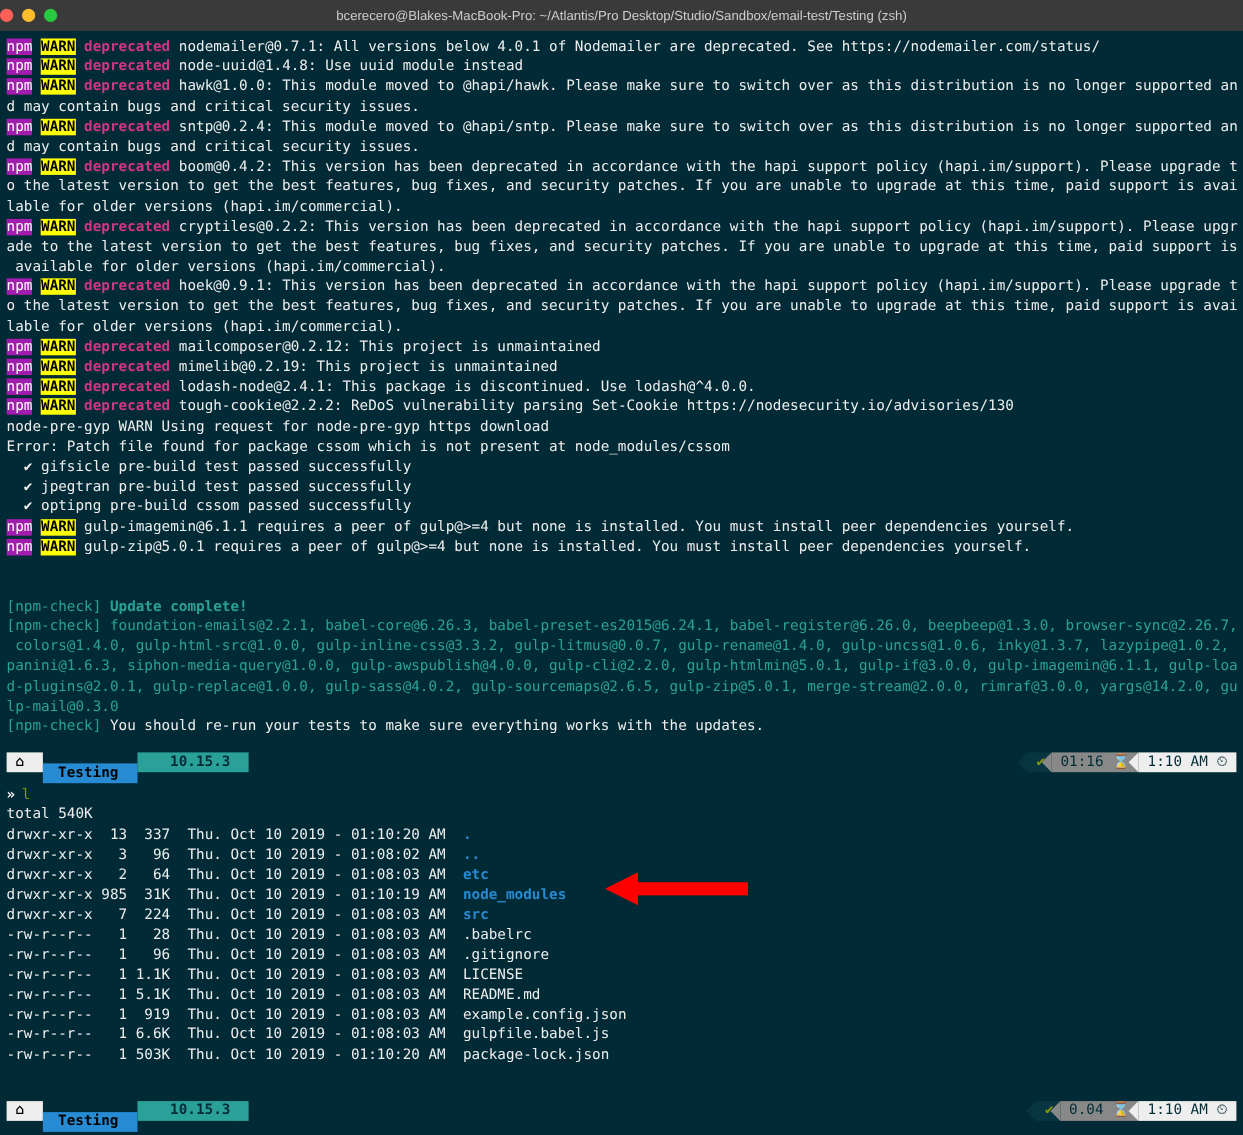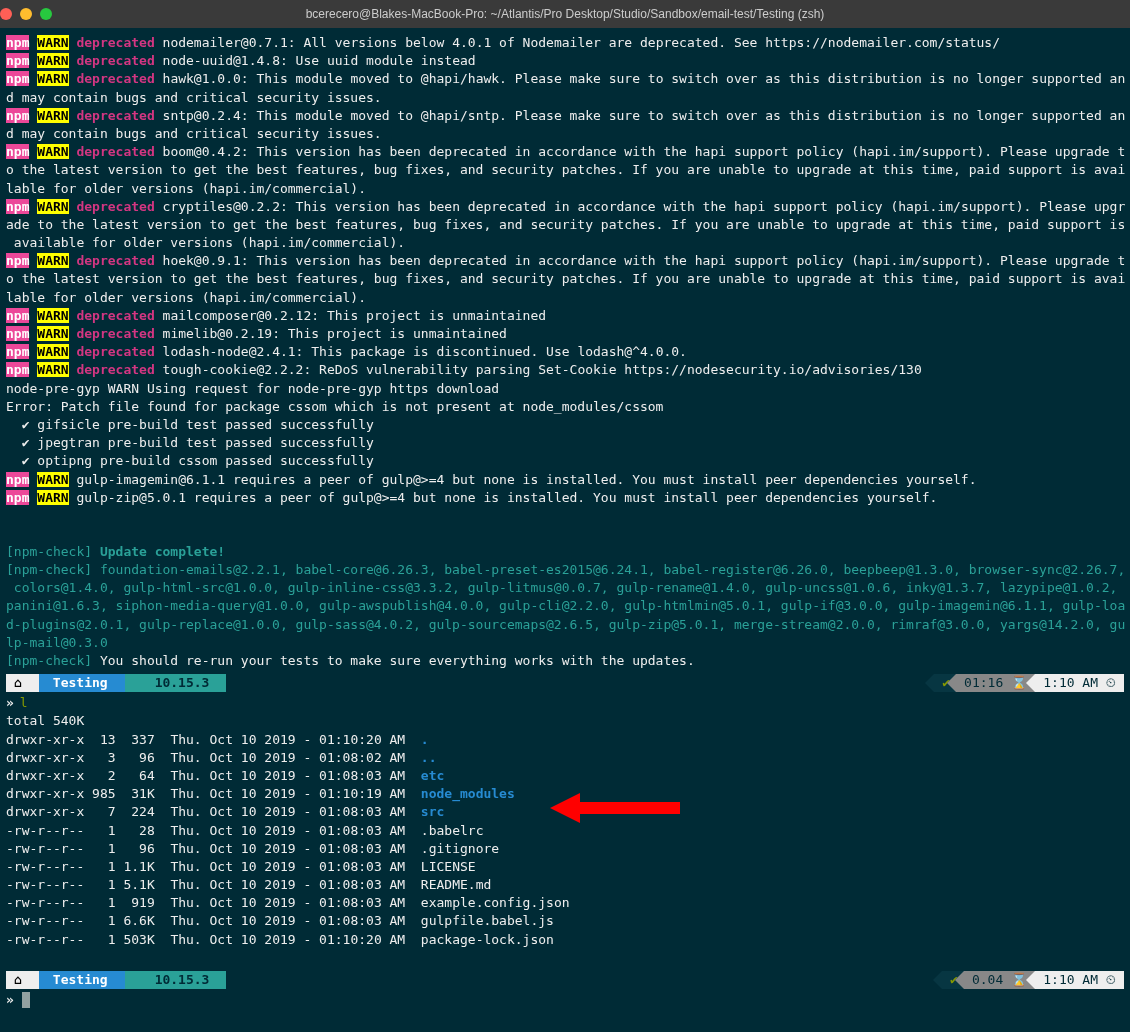--- a/index.html
+++ b/index.html
@@ -31,21 +31,21 @@
   left: 0; right: 0;
   text-align: center;
   color: #ccc;
   font-size: 12px;
   font-family: -apple-system, sans-serif;
 }
 .terminal {
   padding: 6px 6px;
 }
 .line { white-space: pre; }
-.npm-tag { background: #ec4899; color: #fff; font-weight: bold; }
+.npm-tag { background: #a21caf; color: #fff; font-weight: normal; }
 .warn-tag { background: #ffff00; color: #000; font-weight: bold; }
 .magenta { color: #d33682; font-weight: bold; }
 .white { color: #eee; }
 .cyan { color: #2aa198; }
 .green { color: #859900; }
 .greenb { color: #2aa198; font-weight: bold; }
 .blue { color: #268bd2; font-weight: bold; }
 .yellow { color: #b58900; }
 .spacer { height: 18px; }
 
@@ -69,21 +69,21 @@
   content: '';
   width: 0; height: 0;
   border-top: 9px solid transparent;
   border-bottom: 9px solid transparent;
   border-left: 9px solid #eee;
   margin-left: 8px;
   margin-right: -8px;
   position: relative;
   z-index: 2;
 }
-.seg-dir { background: #268bd2; color: #ffffff; padding-left: 14px; }
+.seg-dir { background: #268bd2; color: #000000; padding-left: 14px; margin-top: 20px; }
 .seg-dir::after {
   content: '';
   width: 0; height: 0;
   border-top: 9px solid transparent;
   border-bottom: 9px solid transparent;
   border-left: 9px solid #268bd2;
   margin-left: 8px;
   margin-right: -8px;
   position: relative;
   z-index: 2;

